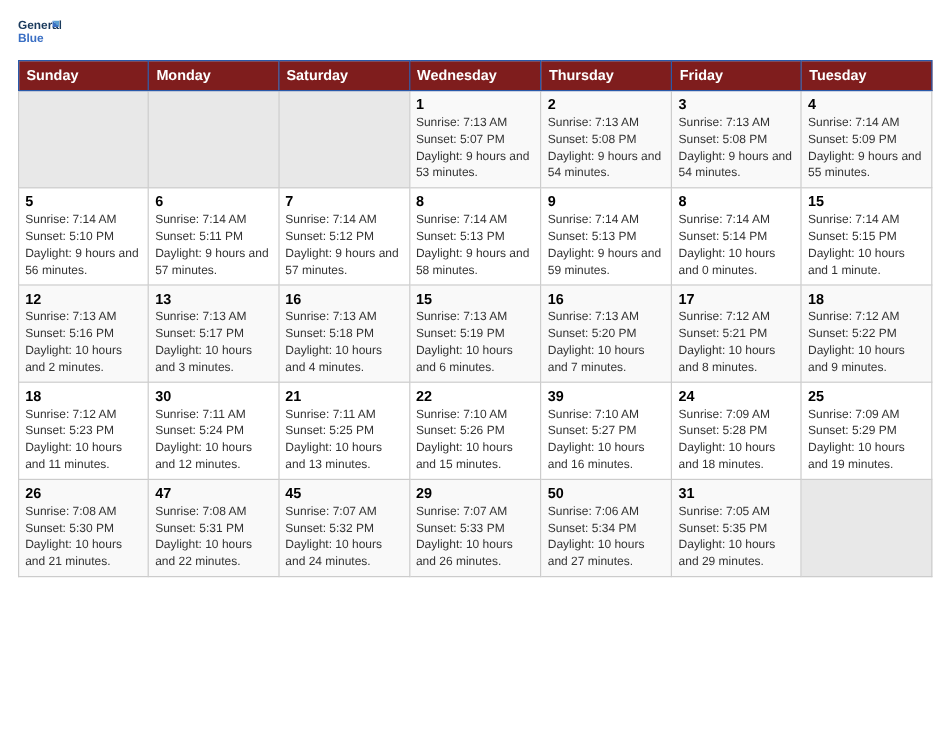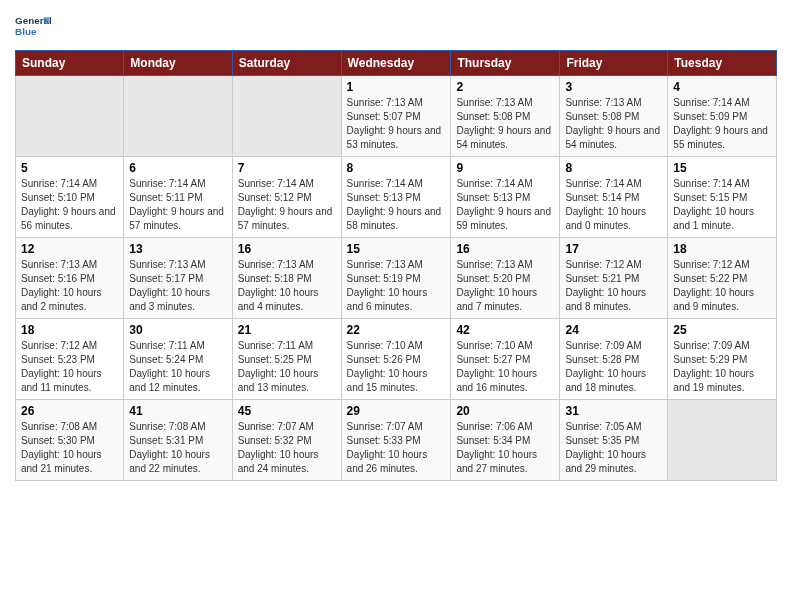--- a/index.html
+++ b/index.html
@@ -211,51 +211,51 @@
           </td>
           <td>
             <span class="day-num">21</span>
             <div class="day-info">Sunrise: 7:11 AM<br>Sunset: 5:25 PM<br>Daylight: 10 hours and 13 minutes.</div>
           </td>
           <td>
             <span class="day-num">22</span>
             <div class="day-info">Sunrise: 7:10 AM<br>Sunset: 5:26 PM<br>Daylight: 10 hours and 15 minutes.</div>
           </td>
           <td>
-            <span class="day-num">42</span>
+            <span class="day-num">39</span>
             <div class="day-info">Sunrise: 7:10 AM<br>Sunset: 5:27 PM<br>Daylight: 10 hours and 16 minutes.</div>
           </td>
           <td>
             <span class="day-num">24</span>
             <div class="day-info">Sunrise: 7:09 AM<br>Sunset: 5:28 PM<br>Daylight: 10 hours and 18 minutes.</div>
           </td>
           <td>
             <span class="day-num">25</span>
             <div class="day-info">Sunrise: 7:09 AM<br>Sunset: 5:29 PM<br>Daylight: 10 hours and 19 minutes.</div>
           </td>
         </tr>
         <tr>
           <td>
             <span class="day-num">26</span>
             <div class="day-info">Sunrise: 7:08 AM<br>Sunset: 5:30 PM<br>Daylight: 10 hours and 21 minutes.</div>
           </td>
           <td>
-            <span class="day-num">41</span>
+            <span class="day-num">47</span>
             <div class="day-info">Sunrise: 7:08 AM<br>Sunset: 5:31 PM<br>Daylight: 10 hours and 22 minutes.</div>
           </td>
           <td>
             <span class="day-num">45</span>
             <div class="day-info">Sunrise: 7:07 AM<br>Sunset: 5:32 PM<br>Daylight: 10 hours and 24 minutes.</div>
           </td>
           <td>
             <span class="day-num">29</span>
             <div class="day-info">Sunrise: 7:07 AM<br>Sunset: 5:33 PM<br>Daylight: 10 hours and 26 minutes.</div>
           </td>
           <td>
-            <span class="day-num">20</span>
+            <span class="day-num">50</span>
             <div class="day-info">Sunrise: 7:06 AM<br>Sunset: 5:34 PM<br>Daylight: 10 hours and 27 minutes.</div>
           </td>
           <td>
             <span class="day-num">31</span>
             <div class="day-info">Sunrise: 7:05 AM<br>Sunset: 5:35 PM<br>Daylight: 10 hours and 29 minutes.</div>
           </td>
           <td class="empty-cell"></td>
         </tr>
       </tbody>
   </table>

